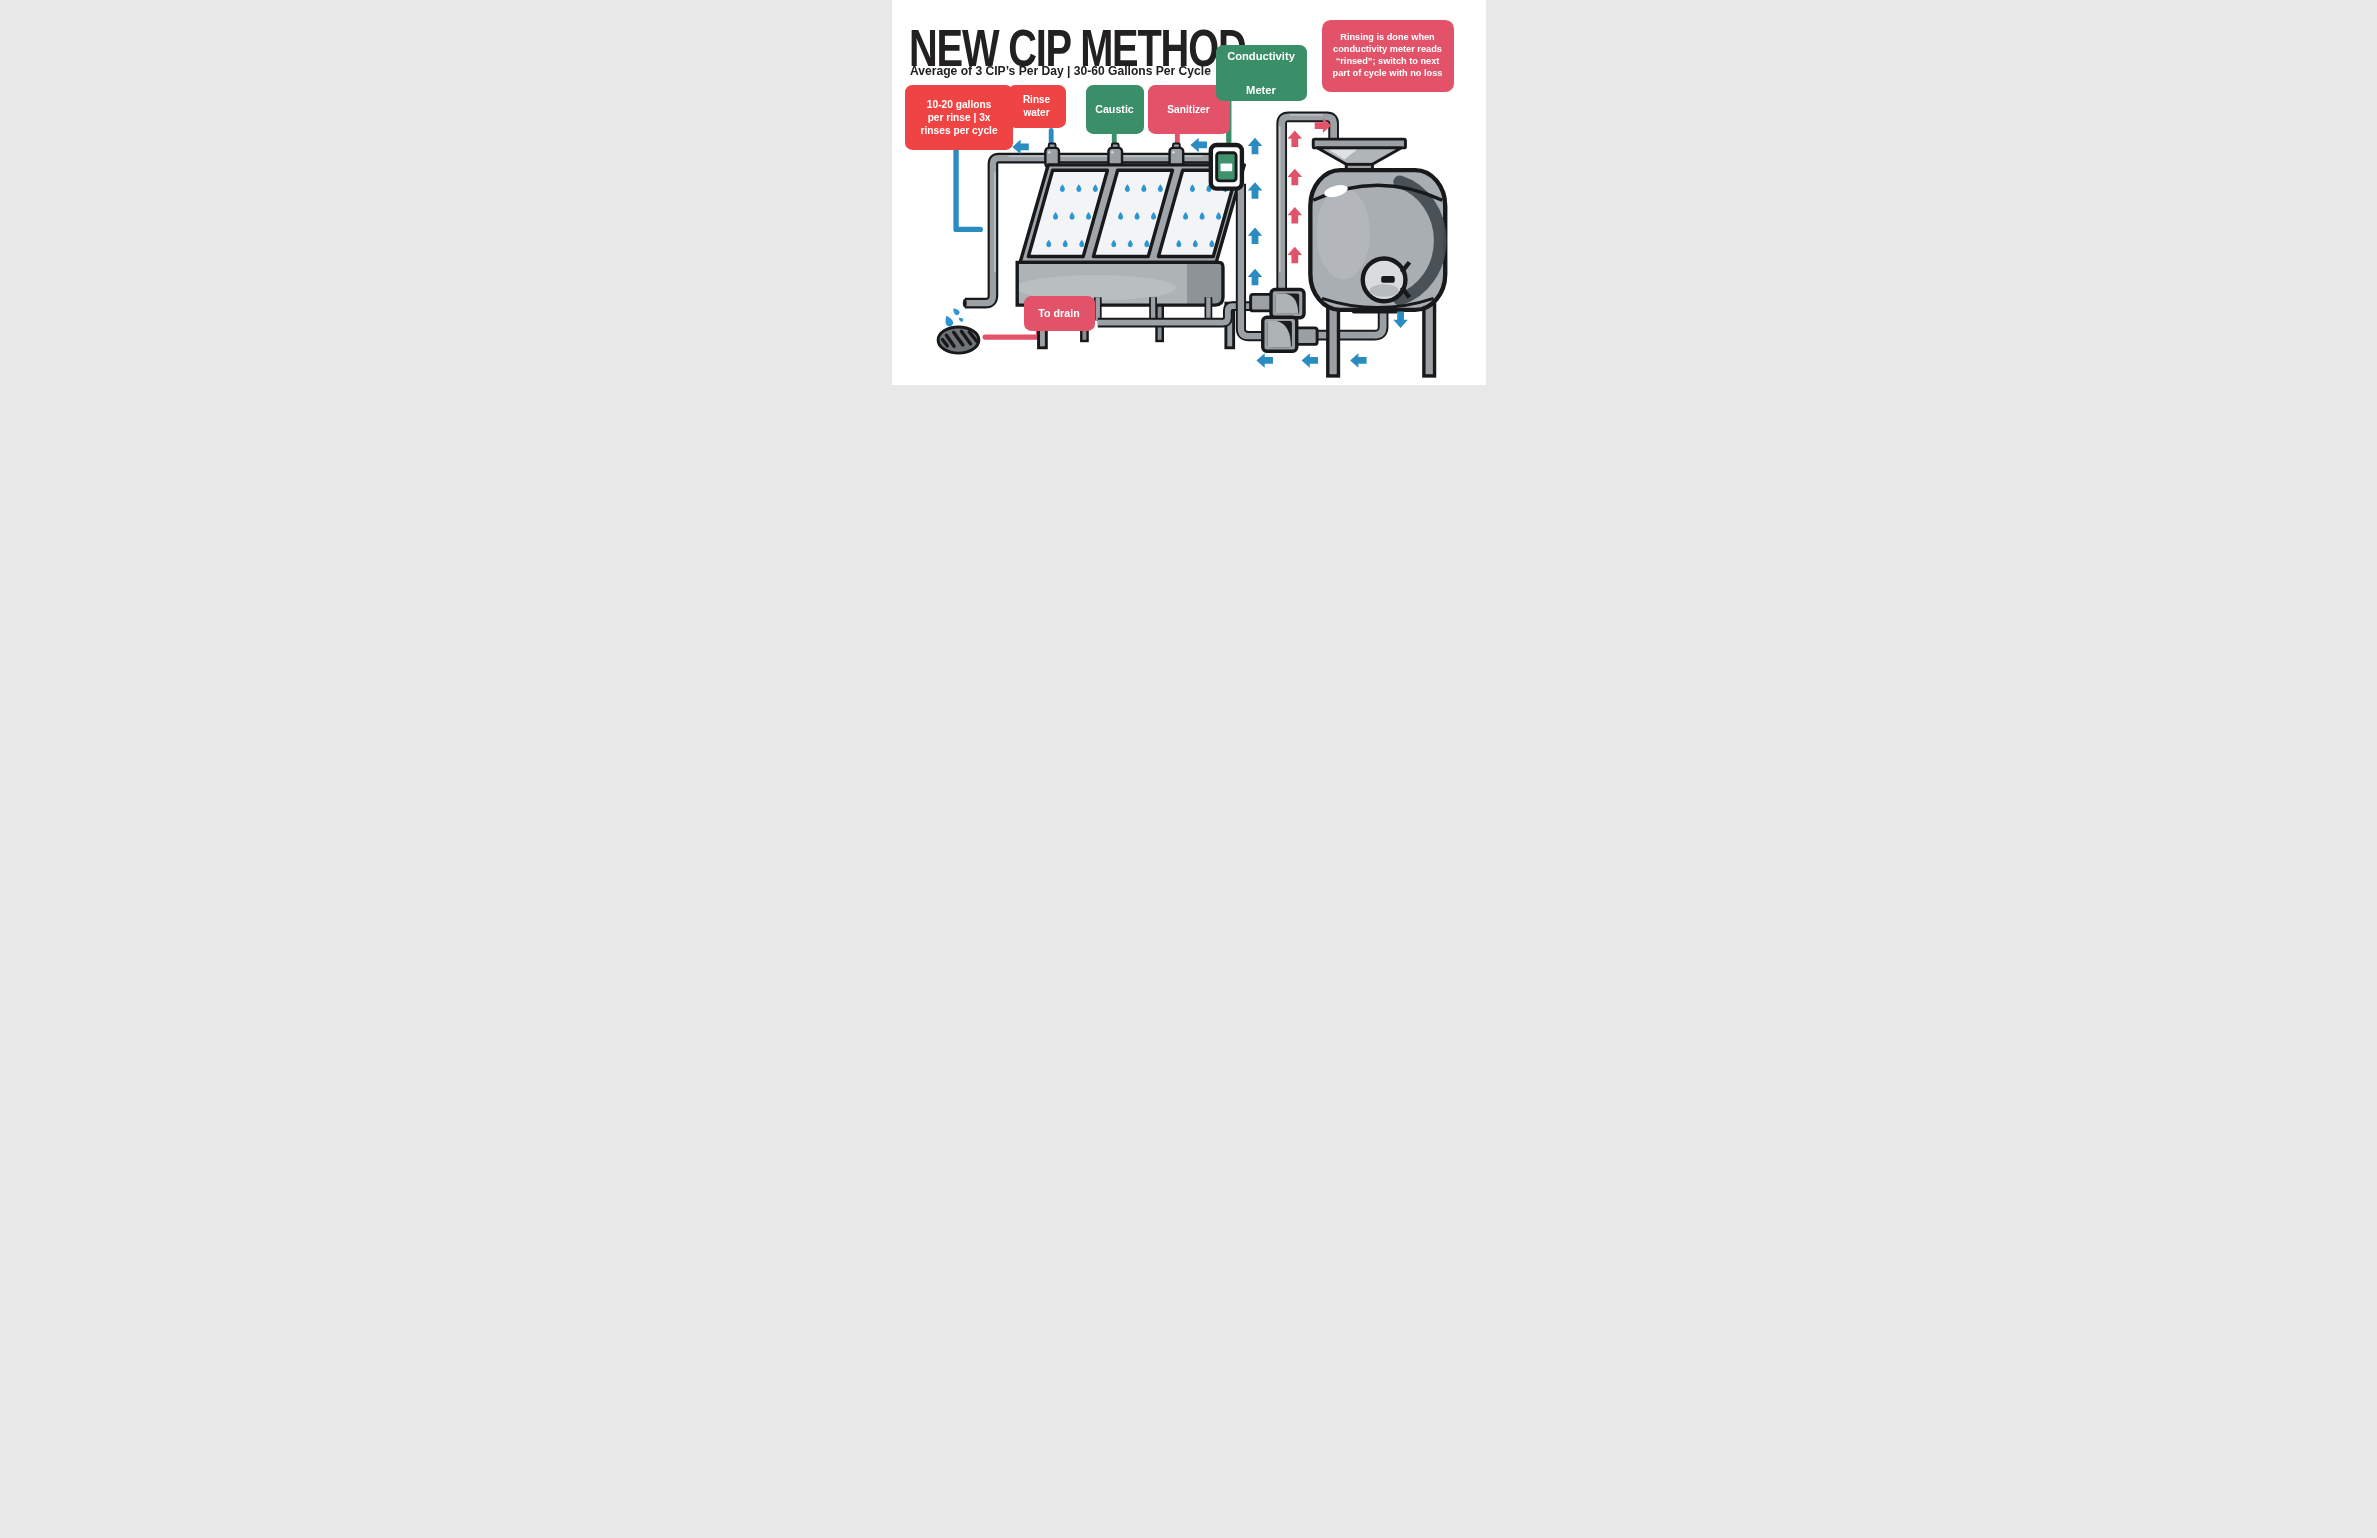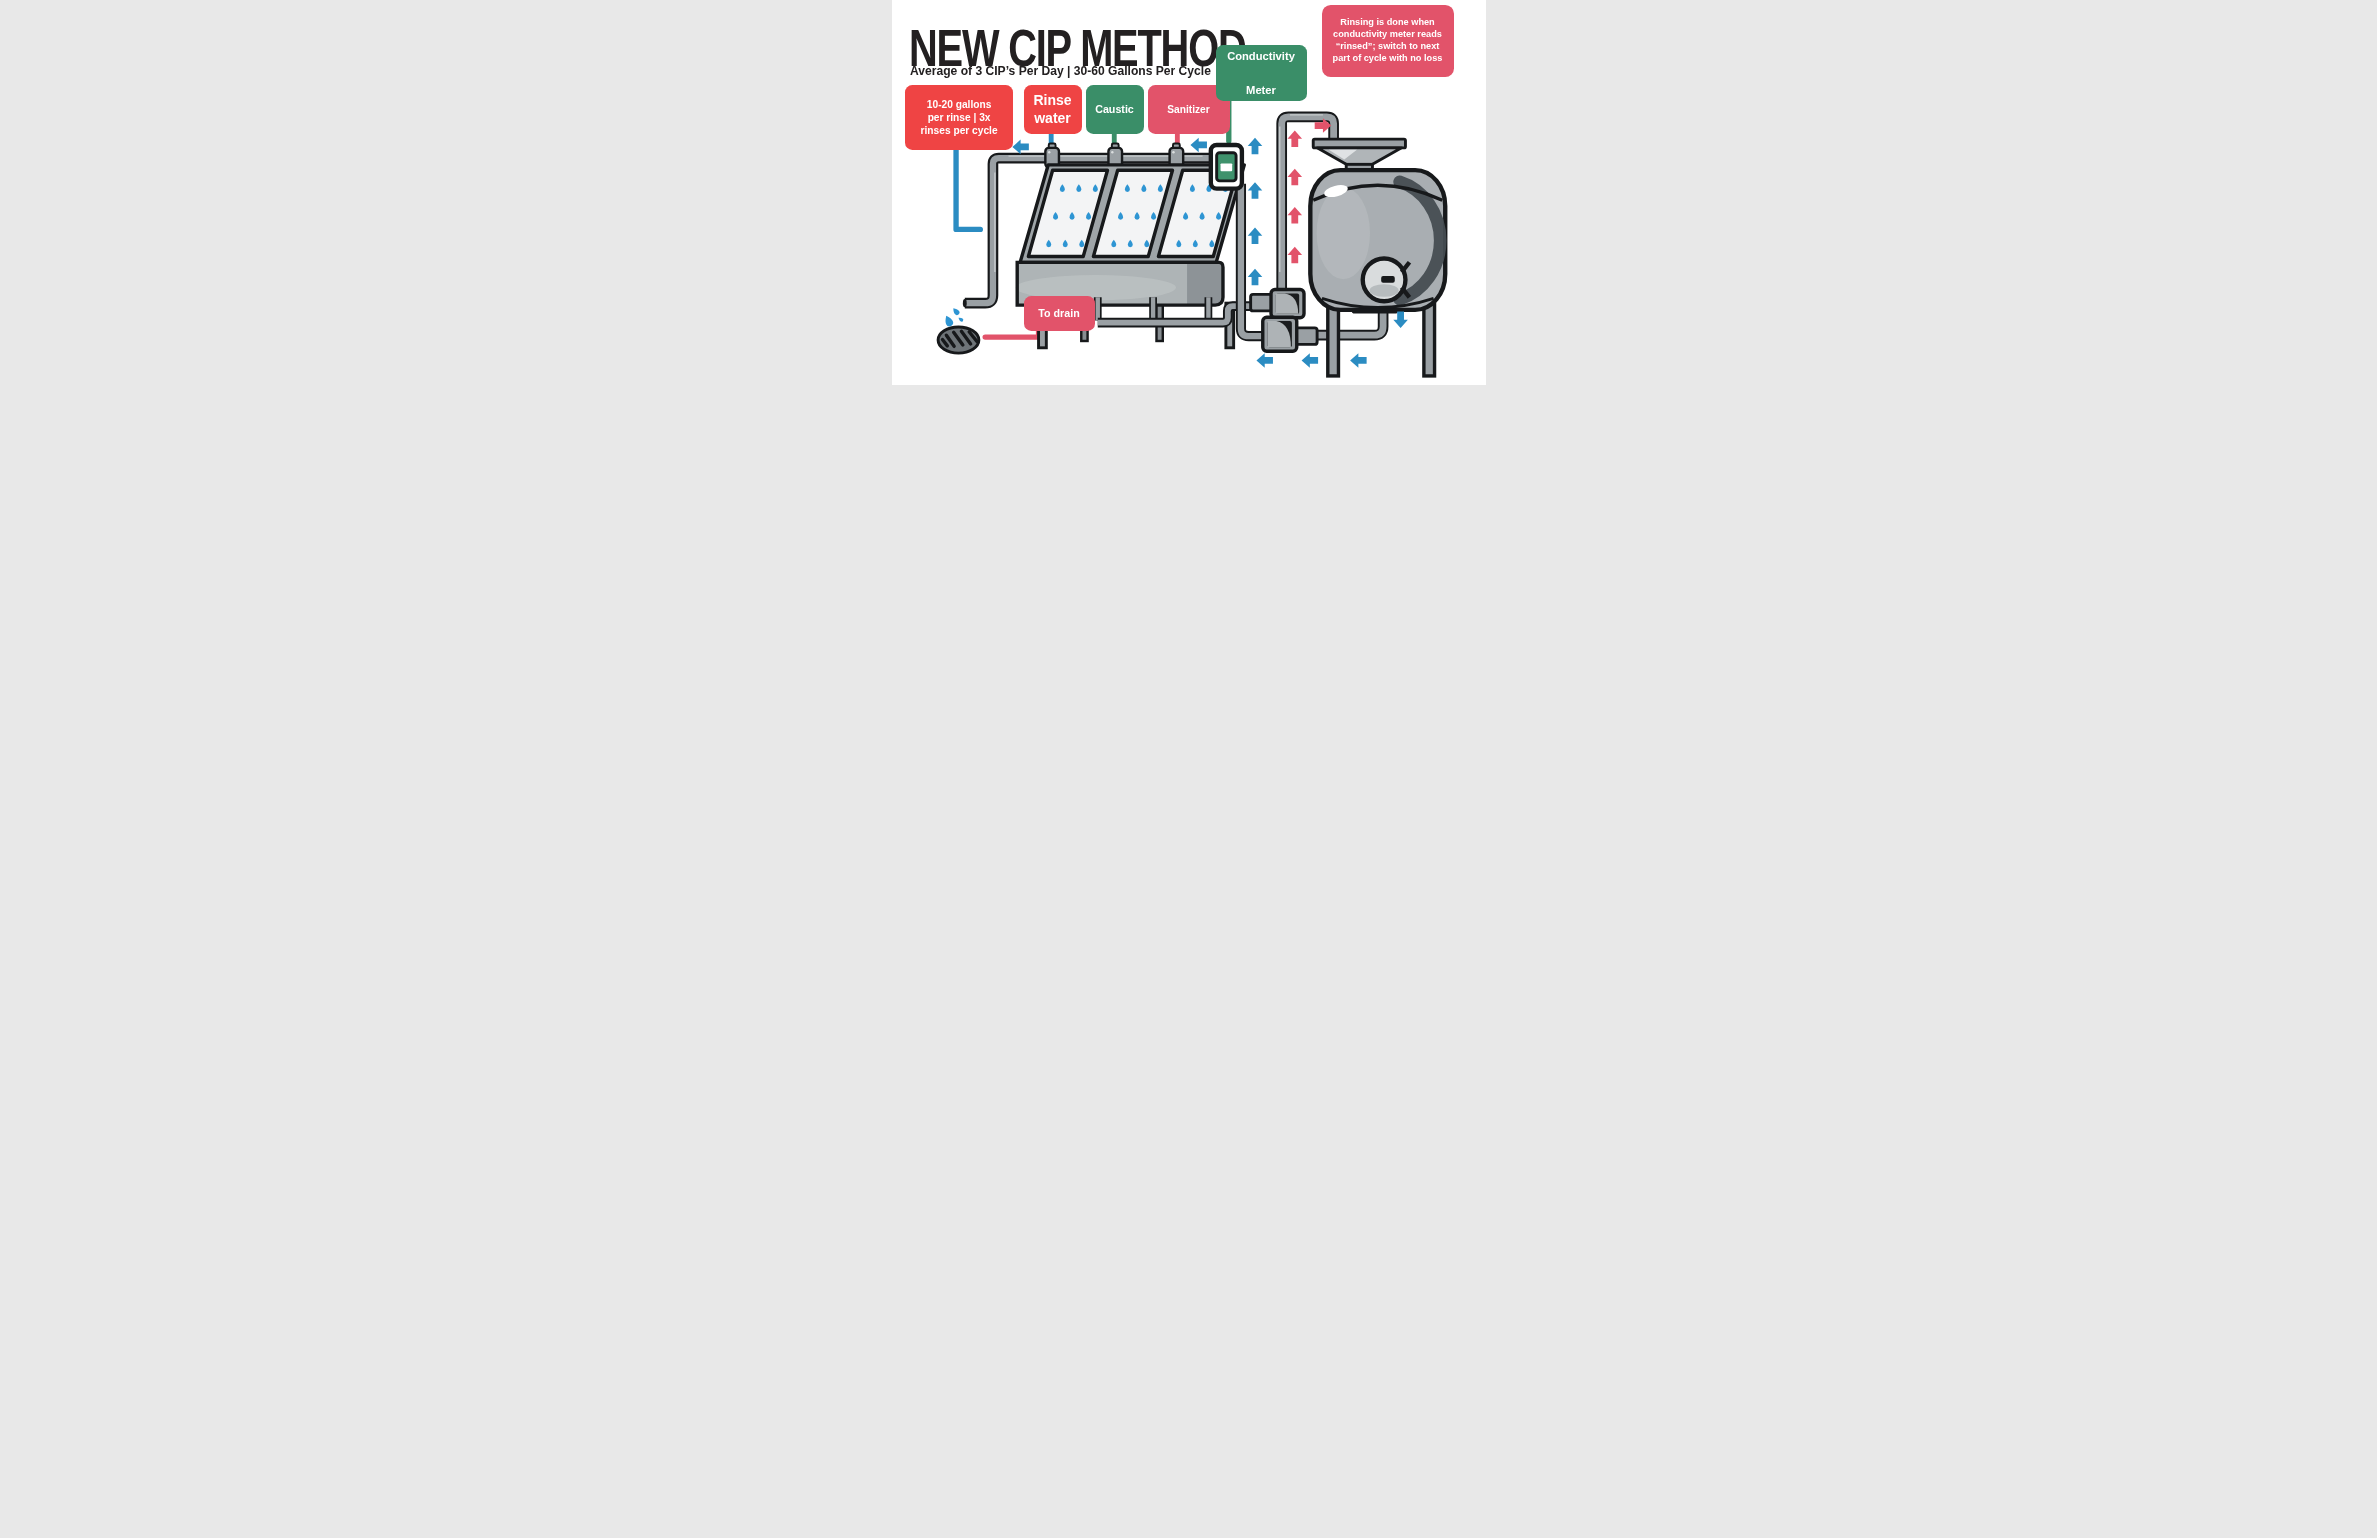--- a/index.html
+++ b/index.html
@@ -225,39 +225,39 @@
 
   <div class="title">NEW CIP METHOD</div>
   <div class="subtitle">Average of 3 CIP’s Per Day | 30-60 Gallons Per Cycle</div>
 
   <div class="callout c-blue" style="left:13.6px;top:85px;width:108px;height:65px;font-size:10.2px;">
     <span>10-20 gallons</span>
     <span>per rinse | 3x</span>
     <span>rinses per cycle</span>
   </div>
 
-  <div class="callout c-blue" style="left:132px;top:85px;width:58px;height:49px;font-size:14px;">
+  <div class="callout c-blue" style="left:116px;top:85px;width:58px;height:43px;font-size:10px;">
     <span>Rinse</span>
     <span>water</span>
   </div>
 
   <div class="callout c-green" style="left:194px;top:85px;width:58px;height:49px;font-size:10.7px;">
     <span>Caustic</span>
   </div>
 
   <div class="callout c-pink" style="left:256px;top:85px;width:82px;height:49px;font-size:10.2px;">
     <span>Sanitizer</span>
   </div>
 
   <div class="callout c-green" style="left:324px;top:45px;width:91px;height:56px;font-size:11.2px;">
     <span>Conductivity</span>
     <span>Meter</span>
   </div>
 
-  <div class="callout c-pink" style="left:430px;top:5px;width:132px;height:72px;font-size:9.2px;border-radius:8.7px;">
+  <div class="callout c-pink" style="left:430px;top:20px;width:132px;height:72px;font-size:9.2px;border-radius:8.7px;">
     <span>Rinsing is done when</span>
     <span>conductivity meter reads</span>
     <span>“rinsed”; switch to next</span>
     <span>part of cycle with no loss</span>
   </div>
 
   <div class="callout c-pink" style="left:122px;top:296px;width:71px;height:35px;font-size:10.7px;margin-left:10px;">
     <span>To drain</span>
   </div>
 

